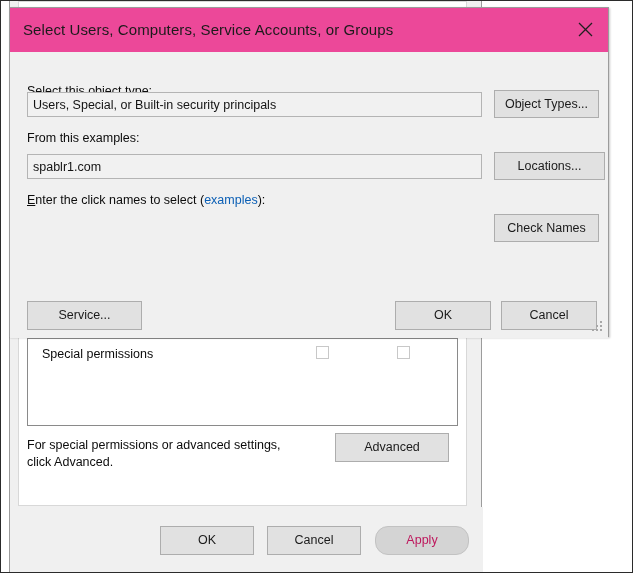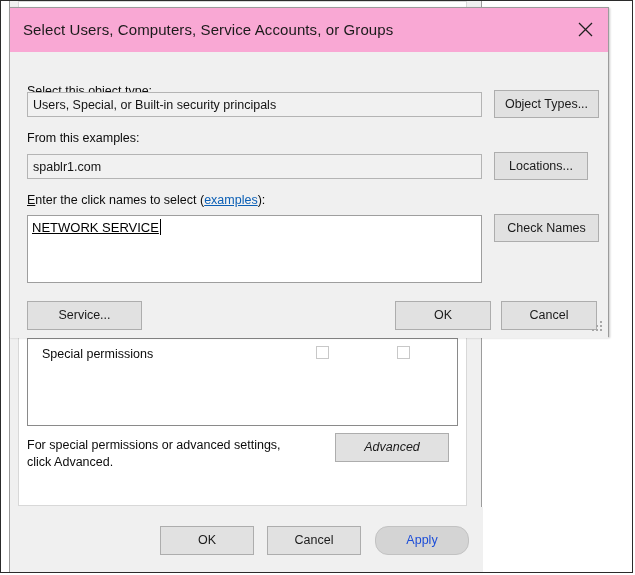--- a/index.html
+++ b/index.html
@@ -36,21 +36,21 @@
     text-align: center;
     line-height: 1;
     display: flex;
     align-items: center;
     justify-content: center;
     box-sizing: border-box;
     padding: 0;
     white-space: nowrap;
   }
   .btn.disabled {
-    color: #1d4ed8;
+    color: #be185d;
     background: #d4d4d4;
     border-color: #c2c2c2;
     border-radius: 13px;
   }
   .field {
     position: absolute;
     background: #f1f1f1;
     border: 1px solid #b4b4b4;
     box-sizing: border-box;
     display: flex;
@@ -135,21 +135,21 @@
     background: #f0f0f0;
     border: 1px solid #9b9b9b;
     box-shadow: 1px 1px 2px rgba(0,0,0,0.22);
     box-sizing: border-box;
   }
   #modal-titlebar {
     position: absolute;
     left: 0; top: 0;
     width: 100%;
     height: 44px;
-    background: #f9a8d4;
+    background: #ec4899;
     box-sizing: border-box;
   }
   #modal-title {
     position: absolute;
     left: 13px;
     top: 13px;
     font-size: 15px;
     color: #1b1b1b;
     white-space: nowrap;
     letter-spacing: 0.1px;
@@ -199,21 +199,20 @@
     position: absolute;
     left: 4px;
     top: 3px;
     width: 1px;
     height: 16px;
     background: #000000;
     transform: translateX(124px);
   }
   .link {
     color: #0b5fb5;
-    text-decoration: underline;
   }
   .accel {
     text-decoration: underline;
   }
   #grip {
     position: absolute;
     right: 4px;
     bottom: 3px;
     width: 12px;
     height: 12px;
@@ -249,21 +248,21 @@
 
     <div id="perm-listbox">
       <div class="label" style="left:14px; top:8px;">Special permissions</div>
       <div class="checkbox" style="left:288px; top:7px;"></div>
       <div class="checkbox" style="left:369px; top:7px;"></div>
     </div>
 
     <div class="label" style="left:17px; top:437px;">For special permissions or advanced settings,</div>
     <div class="label" style="left:17px; top:454px;">click Advanced.</div>
 
-    <div class="btn" style="left:325px; top:432px; width:114px; height:29px;font-style:italic;">Advanced</div>
+    <div class="btn" style="left:325px; top:432px; width:114px; height:29px;">Advanced</div>
 
     <div id="bg-footer">
       <div class="btn" style="left:150px; top:19px; width:94px; height:29px;">OK</div>
       <div class="btn" style="left:257px; top:19px; width:94px; height:29px;">Cancel</div>
       <div class="btn disabled" style="left:365px; top:19px; width:94px; height:29px;">Apply</div>
     </div>
   </div>
 
   <div id="bg-top-edge"></div>
 
@@ -280,30 +279,26 @@
     </div>
 
     <div id="modal-body">
 
       <div class="label" style="left:17px; top:32px;">Select this object type:</div>
       <div class="field" style="left:17px; top:40px; width:455px; height:25px;">Users, Special, or Built-in security principals</div>
       <div class="btn" style="left:484px; top:38px; width:105px; height:28px;">Object Types...</div>
 
       <div class="label" style="left:17px; top:79px;">From this examples:</div>
       <div class="field" style="left:17px; top:102px; width:455px; height:25px;text-align:center;">spablr1.com</div>
-      <div class="btn" style="left:484px; top:100px; width:94px; height:28px;">Locations...</div>
+      <div class="btn" style="left:484px; top:100px; width:111px; height:28px;">Locations...</div>
 
       <div class="label" style="left:17px; top:141px;">
         <span class="accel">E</span><span>nter the click names to select (</span><span class="link">examples</span><span>):</span>
       </div>
 
-      <div id="names-box" style="top:163px;">
-        <div id="names-value">NETWORK SERVICE</div>
-        <div id="names-caret" style="transform: translateX(128px);"></div>
-      </div>
 
       <div class="btn" style="left:484px; top:162px; width:105px; height:28px;">Check Names</div>
 
       <div class="btn" style="left:17px; top:249px; width:115px; height:29px;">Service...</div>
       <div class="btn" style="left:385px; top:249px; width:96px; height:29px;">OK</div>
       <div class="btn" style="left:491px; top:249px; width:96px; height:29px;">Cancel</div>
     </div>
 
     <div id="grip">
       <i style="left:8px; top:0px;"></i>

